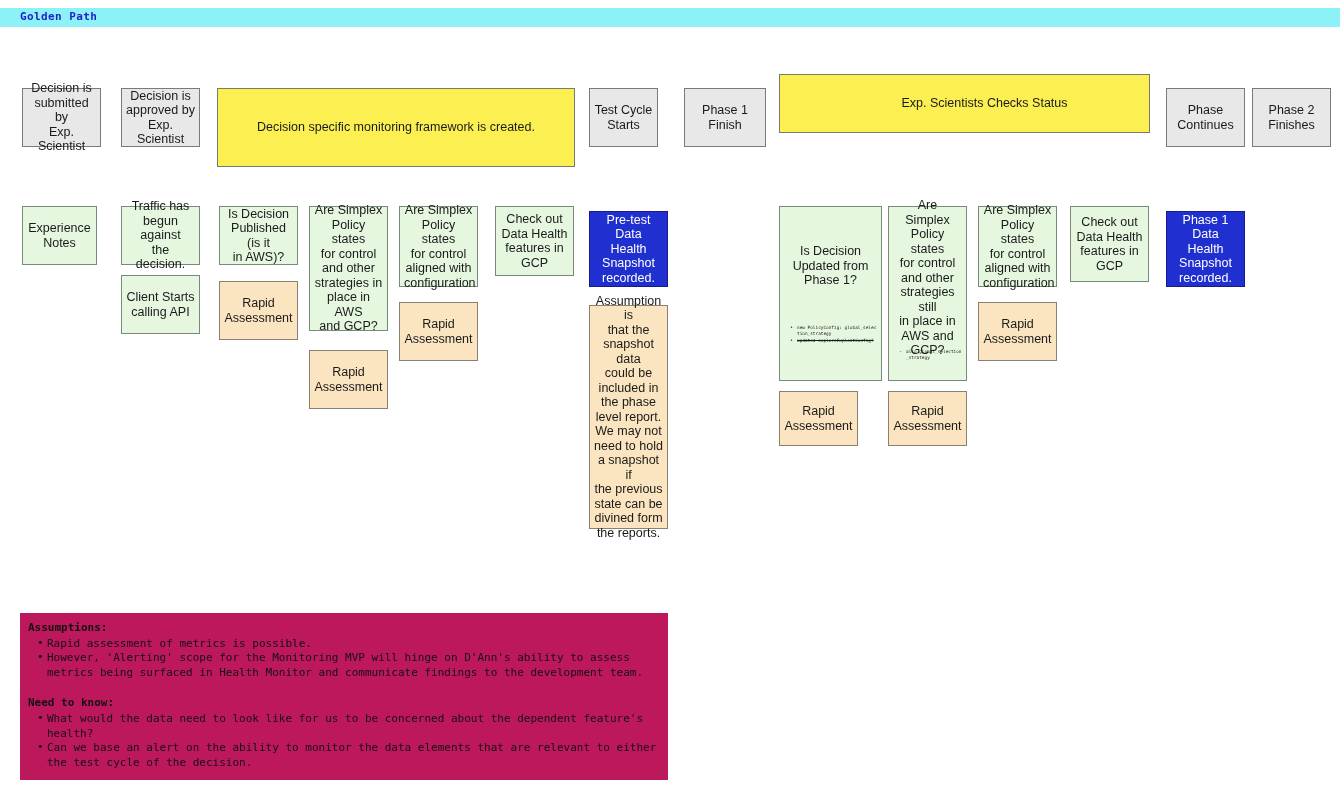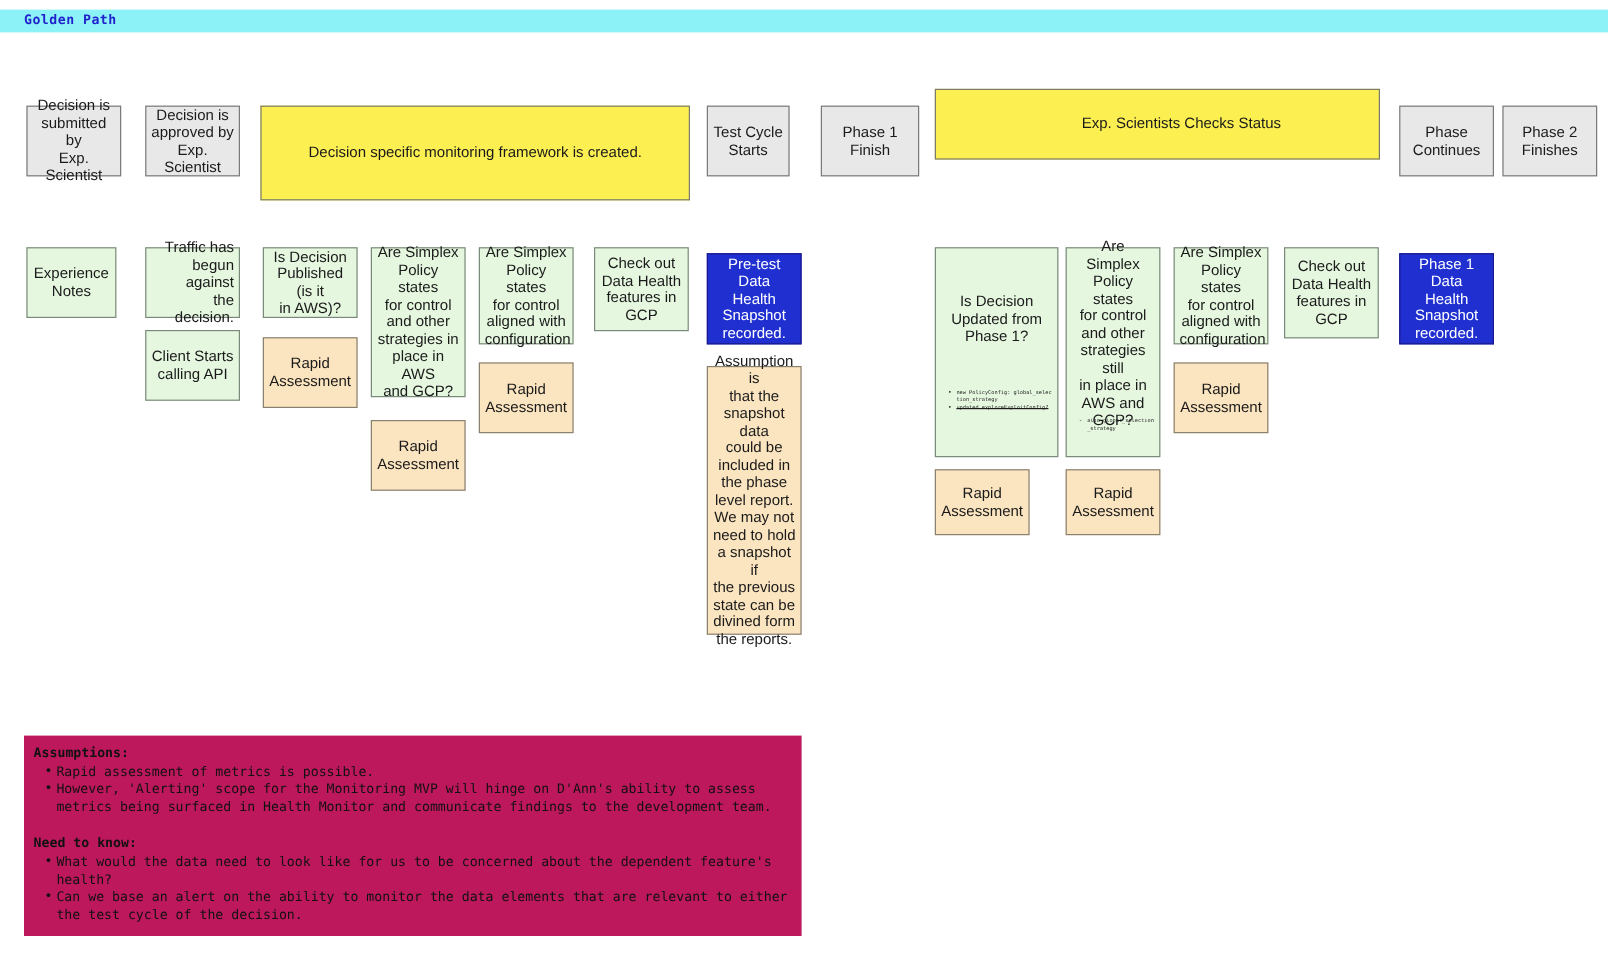--- a/index.html
+++ b/index.html
@@ -199,21 +199,21 @@
 <div class="card c-gray" style="left:1252px; top:88px; width:79px; height:59px;" data-name="timeline-card-phase-2-finishes">
   <span class="card-text" data-name="card-label">Phase 2
 Finishes</span>
 </div>
 
 <div class="card c-green" style="left:22px; top:206px; width:75px; height:59px;" data-name="step-card-experience-notes">
   <span class="card-text" data-name="card-label">Experience
 Notes</span>
 </div>
 
-<div class="card c-green" style="left:121px; top:206px; width:79px; height:59px;text-align:right;" data-name="step-card-traffic-begun">
+<div class="card c-green" style="left:121px; top:206px; width:79px; height:59px;" data-name="step-card-traffic-begun">
   <span class="card-text" data-name="card-label">Traffic has
 begun against
 the decision.</span>
 </div>
 
 <div class="card c-green" style="left:121px; top:275px; width:79px; height:59px;" data-name="step-card-client-starts-api">
   <span class="card-text" data-name="card-label">Client Starts
 calling API</span>
 </div>
 

